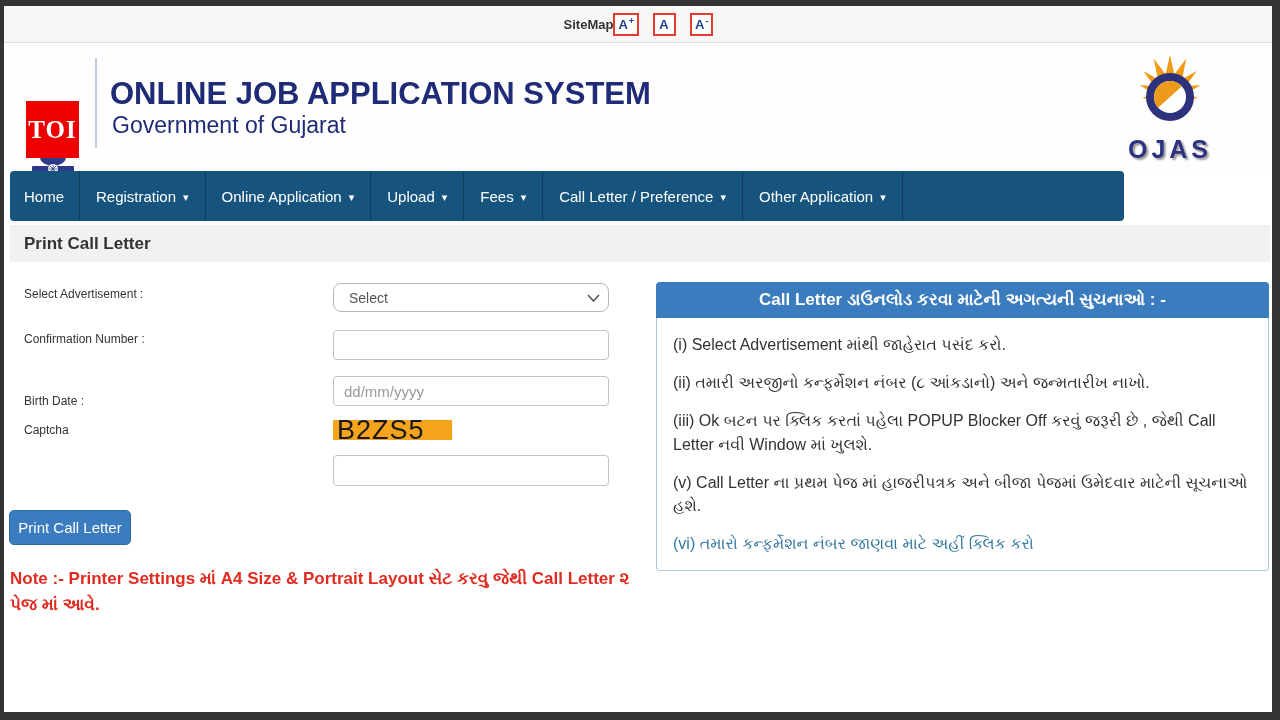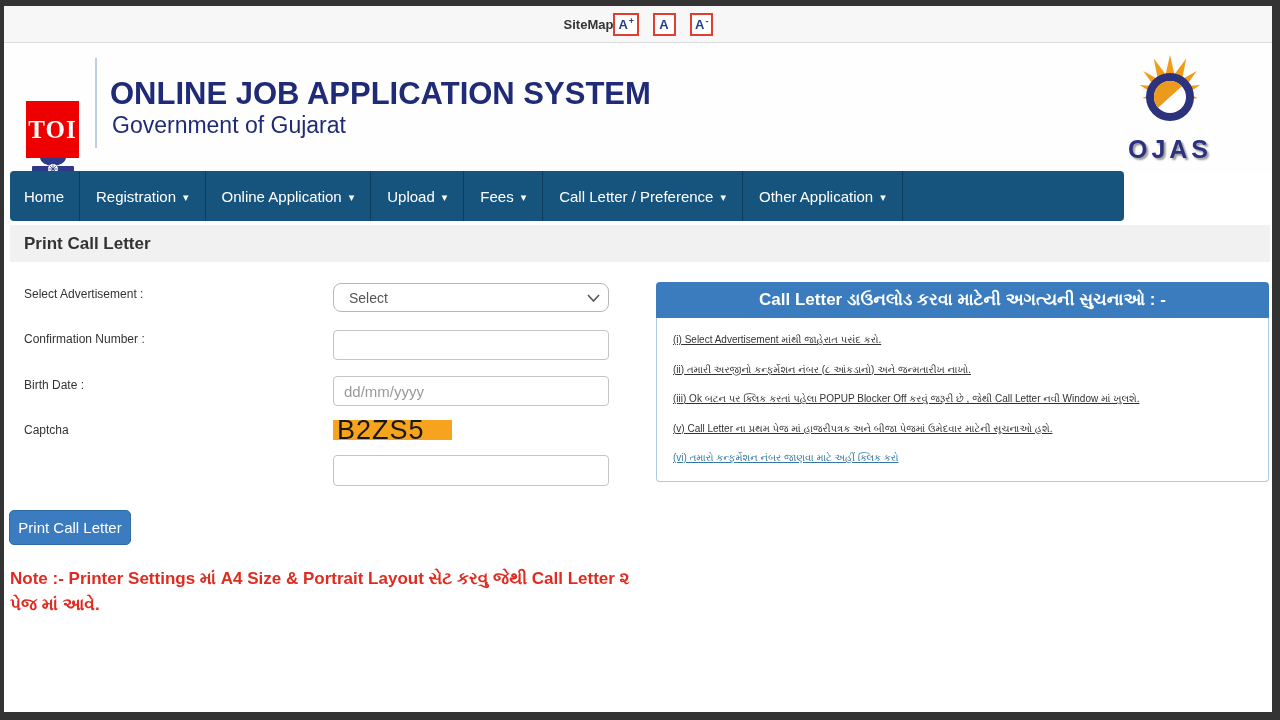--- a/index.html
+++ b/index.html
@@ -67,21 +67,21 @@
 
   
   .page-heading-bar {
     position:absolute; left:10px; top:225px; width:1260px; height:37px;
     background:#f1f1f1; display:flex; align-items:center; padding-left:14px;
   }
   .page-heading-bar h1 { font-size:17px; font-weight:bold; color:#333; }
 
   
   .form-label { position:absolute; left:24px; font-size:12px; color:#333; }
-  .lbl-adv  { top:287px; } .lbl-conf { top:332px; } .lbl-birth { top:378px; } .lbl-captcha { top:423px; }
+  .lbl-adv  { top:287px; } .lbl-conf { top:332px; } .lbl-birth { top:394px; } .lbl-captcha { top:423px; }
 
   .select-box {
     position:absolute; left:333px; top:283px; width:276px; height:29px;
     background:#fff; border:1px solid #b7b7b7; border-radius:8px;
     display:flex; align-items:center; padding:0 8px 0 15px; cursor:pointer;
   }
   .select-box .sel-val { flex:1; font-size:14px; color:#555; }
   .text-input {
     position:absolute; left:333px; width:276px; height:30px;
     background:#fff; border:1px solid #c4c4c4; border-radius:4px;
@@ -102,21 +102,21 @@
   .panel { position:absolute; left:656px; top:282px; width:613px; }
   .panel-header {
     height:36px; background:#3a7cbd; border-radius:4px 4px 0 0;
     display:flex; align-items:center; justify-content:center;
   }
   .panel-header h2 { color:#fff; font-size:17px; font-weight:bold; }
   .panel-body {
     background:#fff; border:1px solid #aacbe3; border-top:none;
     border-radius:0 0 4px 4px; padding:15px 16px 13px 16px;
   }
-  .instr { font-size:10px; color:#333; margin-bottom:15px; line-height:1.45;text-decoration:underline; }
+  .instr { font-size:16px; color:#333; margin-bottom:15px; line-height:1.45; }
   .instr:last-child { margin-bottom:2px; }
   .instr.bold { font-weight:bold; color:#222; }
   .instr.link { color:#35789f; cursor:pointer; }
 
   
   .print-btn {
     position:absolute; left:9px; top:510px; width:122px; height:35px;
     background:#3b7cc0; border:1px solid #2e6da4; border-radius:5px;
     color:#fff; font-size:15px; cursor:pointer;
     font-family:"Liberation Sans","DejaVu Sans",sans-serif;

